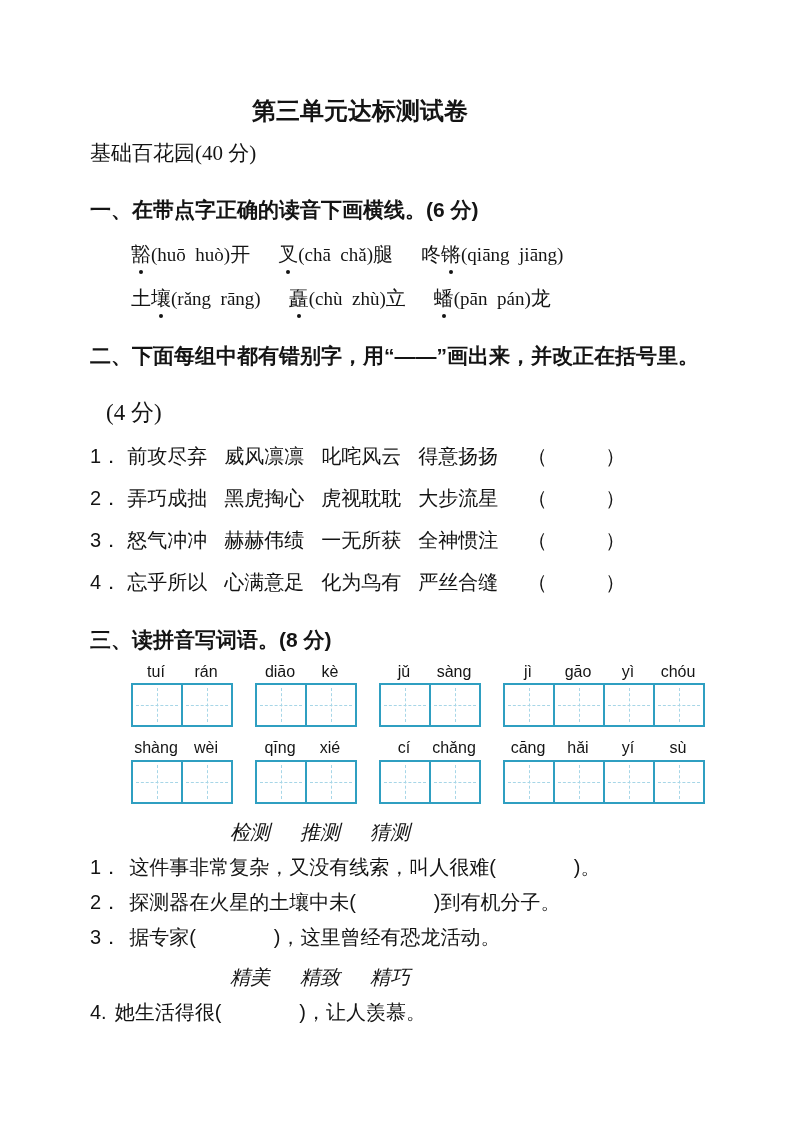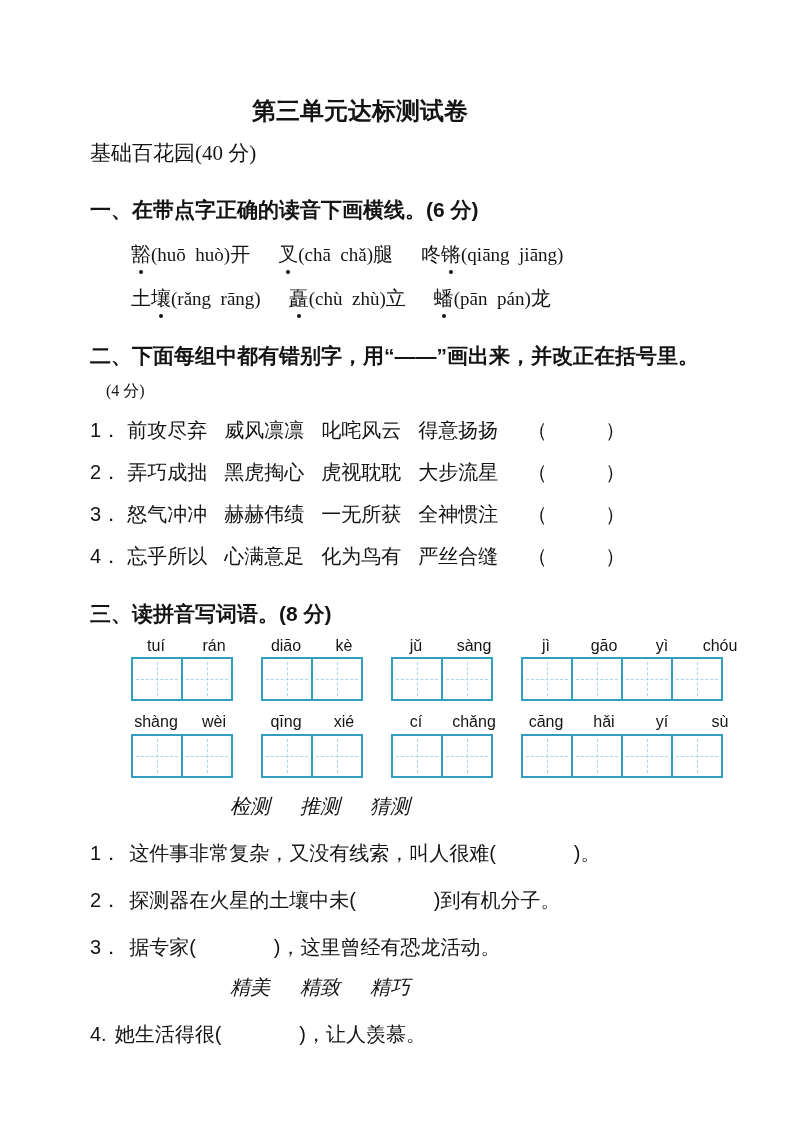--- a/index.html
+++ b/index.html
@@ -36,52 +36,52 @@
     white-space:pre;
   }
   .option .pinyin{font-size:19px;}
   .dot-under{position:relative;display:inline-block;}
   .dot-under::after{
     content:"";position:absolute;left:50%;bottom:-6px;
     transform:translateX(-50%);
     width:4px;height:4px;border-radius:50%;background:#141414;
   }
   
-  .score-line{margin:12px 0 0 16px;font-size:16px;}
+  .score-line{margin:28px 0 0 16px;font-size:23px;}
   .s2-item{
     margin:15px 0 0 0;font-size:20px;line-height:1.35;
     font-family:"Liberation Sans", sans-serif;
     display:flex;align-items:baseline;
   }
   .s2-item .item-num{font-family:"Liberation Sans", sans-serif;margin-right:6px;}
   .s2-item .word{margin-right:17px;}
   .s2-bracket{margin-left:12px;font-family:"Liberation Serif", serif;}
   .blank-wide{display:inline-block;width:58px;}
   
   .grid-row{display:flex;gap:22px;padding-left:41px;margin-top:9px;}
-  .py-labels{display:flex;margin-bottom:2px;gap:8px;}
+  .py-labels{display:flex;margin-bottom:2px;}
   .py{
     width:50px;text-align:center;
     font-family:"Liberation Sans", sans-serif;
     font-size:16px;line-height:1.2;
   }
   .cells{display:inline-flex;border:2px solid var(--grid-border,#2f9fc1);}
   .cell{width:48px;height:40px;border-right:2px solid var(--grid-border,#2f9fc1);position:relative;background:#fff;}
   .cell:last-child{border-right:none;}
   .cell::before{content:"";position:absolute;top:3px;bottom:3px;left:50%;border-left:1px dashed var(--grid-dash,#a7d6e7);}
   .cell::after{content:"";position:absolute;left:3px;right:3px;top:50%;border-top:1px dashed var(--grid-dash,#a7d6e7);}
   
   .word-bank{
     width:460px;text-align:center;margin-top:13px;
     font-size:20px;font-style:italic;
     font-family:"Liberation Serif", serif;
   }
   .bank-word{margin:16px 15px;}
   .s4-item{
-    margin-top:20px;font-size:20px;line-height:1.35;
+    margin-top:8px;font-size:20px;line-height:1.35;
     font-family:"Liberation Sans", sans-serif;
   }
   .s4-item .item-num{margin-right:8px;}
   .blank-s4{display:inline-block;width:78px;}
 </style>
 </head>
 <body>
 
 <div class="page">
   <h1 class="doc-title">第三单元达标测试卷</h1>

